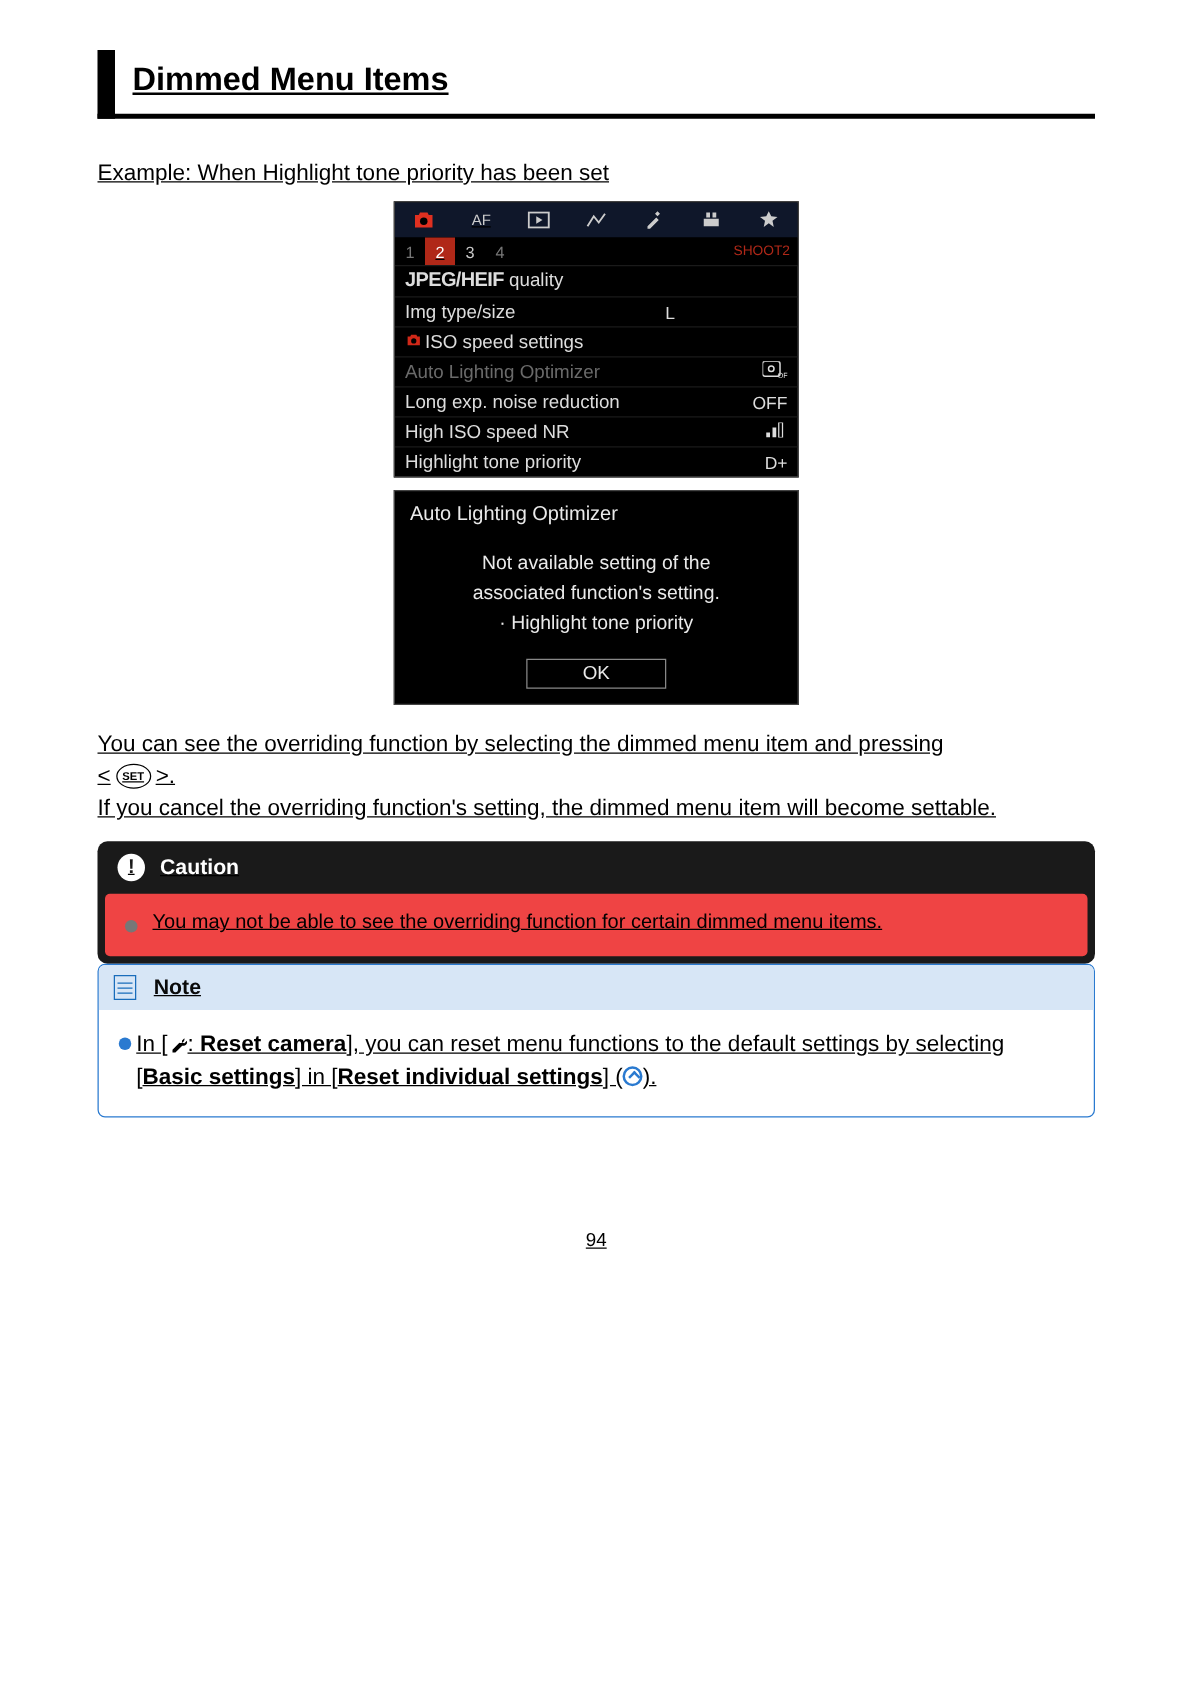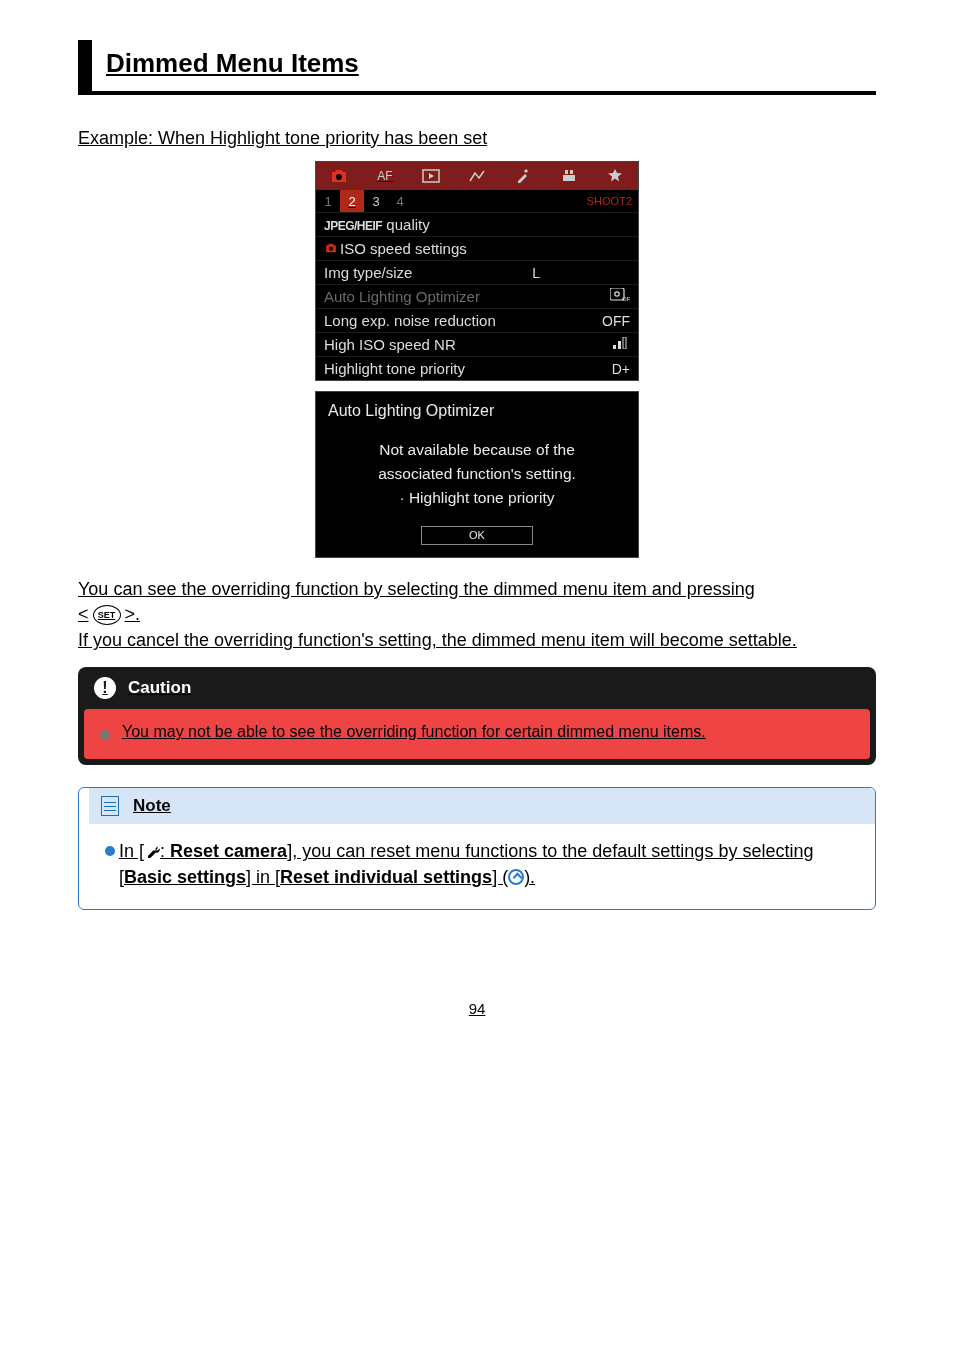--- a/index.html
+++ b/index.html
@@ -39,21 +39,21 @@
     width: 322px;
     margin: 8px auto 0 auto;
     background: #000;
     border: 1px solid #444;
     font-size: 15px;
   }
   .ms-tabs {
     display: flex;
     align-items: center;
     height: 28px;
-    background: #7f1d1d;
+    background: #0f172a;
   }
   .ms-tab {
     flex: 1;
     display: flex;
     align-items: center;
     justify-content: center;
     color: #aaa;
   }
   .ms-tab.camera { color: #e03020; }
   .ms-tab svg { display:block; }
@@ -91,21 +91,21 @@
     display: flex;
     align-items: center;
     justify-content: space-between;
     padding: 3px 8px;
     color: #ddd;
     border-top: 1px solid #1a1a1a;
   }
   .ms-row.dimmed { color: #6a6a6a; }
   .ms-row .val { color: #ddd; font-size: 14px;}
   .ms-row .val.icon { font-size: 13px; }
-  .ms-row .ja { font-weight: bold; font-size: 12px; letter-spacing: -0.5px; }
+  .ms-row .ja { font-weight: bold; font-size: 16px; letter-spacing: -0.5px; }
   .camera-icon-red {
     display: inline-flex;
     align-items: center;
     margin-right: 2px;
   }
   .camera-icon-red svg { width:14px; height:12px; }
 
   
   .dialog-screenshot {
     width: 322px;
@@ -125,21 +125,21 @@
     font-size: 15.5px;
     line-height: 1.55;
     padding: 4px 12px 16px 12px;
   }
   .dialog-ok {
     width: 110px;
     margin: 0 auto;
     text-align: center;
     border: 1px solid #888;
     padding: 2px 0 3px 0;
-    font-size: 11px;
+    font-size: 15px;
   }
 
   
   .set-line {
     display: flex;
     align-items: center;
     gap: 4px;
     font-size: 18px;
     margin-bottom: 2px;
   }
@@ -201,25 +201,23 @@
     width: 10px;
     height: 10px;
     border-radius: 50%;
     background: #777;
     margin-top: 7px;
     flex: 0 0 auto;
   }
 
   
   .note-box {
-    margin-top: 22px;
     border: 1px solid #2a7ad0;
     border-radius: 6px;
     overflow: hidden;
-    padding-left: 10px;
   }
   .note-head {
     display: flex;
     align-items: center;
     gap: 14px;
     background: #d7e6f6;
     padding: 8px 12px;
     font-size: 17px;
     font-weight: bold;
     color: #0a0a0a;
@@ -342,34 +340,34 @@
       <div class="ms-subtab">4</div>
       <div class="spacer"></div>
       <div class="ms-pagelabel">SHOOT2</div>
     </div>
 
     <div class="ms-row">
       <span><span class="ja">JPEG/HEIF</span> <span>quality</span></span>
       <span class="val"></span>
     </div>
     <div class="ms-row">
+      <span>Img type/size</span>
+      <span class="val" style="margin-right:90px;">L</span>
+    </div>
+    <div class="ms-row">
       <span>
         <span class="camera-icon-red">
           <svg viewBox="0 0 20 16">
               <path fill="#d02818" d="M3 4h3l1-2h6l1 2h3v10H3z"></path>
               <circle cx="10" cy="9" r="3" fill="#000"></circle>
             </svg>
         </span><span>ISO speed settings</span>
       </span>
       <span class="val"></span>
     </div>
-    <div class="ms-row">
-      <span>Img type/size</span>
-      <span class="val" style="margin-right:90px;">L</span>
-    </div>
     <div class="ms-row dimmed">
       <span>Auto Lighting Optimizer</span>
       <span class="val icon">
         <svg width="20" height="14" viewBox="0 0 20 14">
             <rect x="0" y="0" width="14" height="12" rx="2" fill="none" stroke="#ddd" stroke-width="1.2"></rect>
             <circle cx="7" cy="6" r="2.2" fill="none" stroke="#ddd" stroke-width="1.2"></circle>
             <text x="12" y="13" font-size="6" fill="#ddd">OFF</text>
           </svg>
       </span>
     </div>
@@ -390,21 +388,21 @@
     <div class="ms-row">
       <span>Highlight tone priority</span>
       <span class="val">D+</span>
     </div>
   </div>
 
 
   <div class="dialog-screenshot">
     <div class="dialog-title">Auto Lighting Optimizer</div>
     <div class="dialog-body">
-      <div>Not available because of the</div>
+      <div>Not available setting of the</div>
       <div>associated function's setting.</div>
       <div>· Highlight tone priority</div>
     </div>
     <div class="dialog-ok">OK</div>
   </div>
 
   <p class="body-text" style="margin-bottom:2px;">You can see the overriding function by selecting the dimmed menu item and pressing</p>
   <div class="set-line">
     <span>&lt;</span>
     <span class="set-badge">SET</span>

